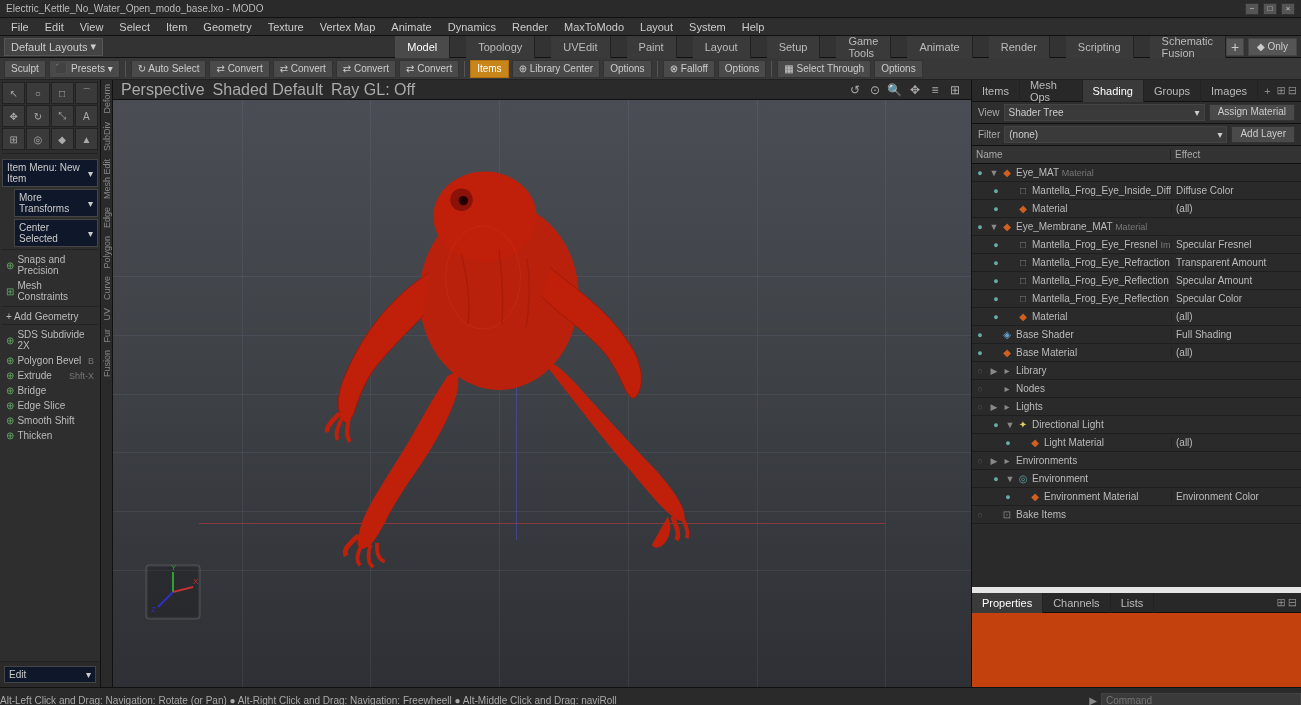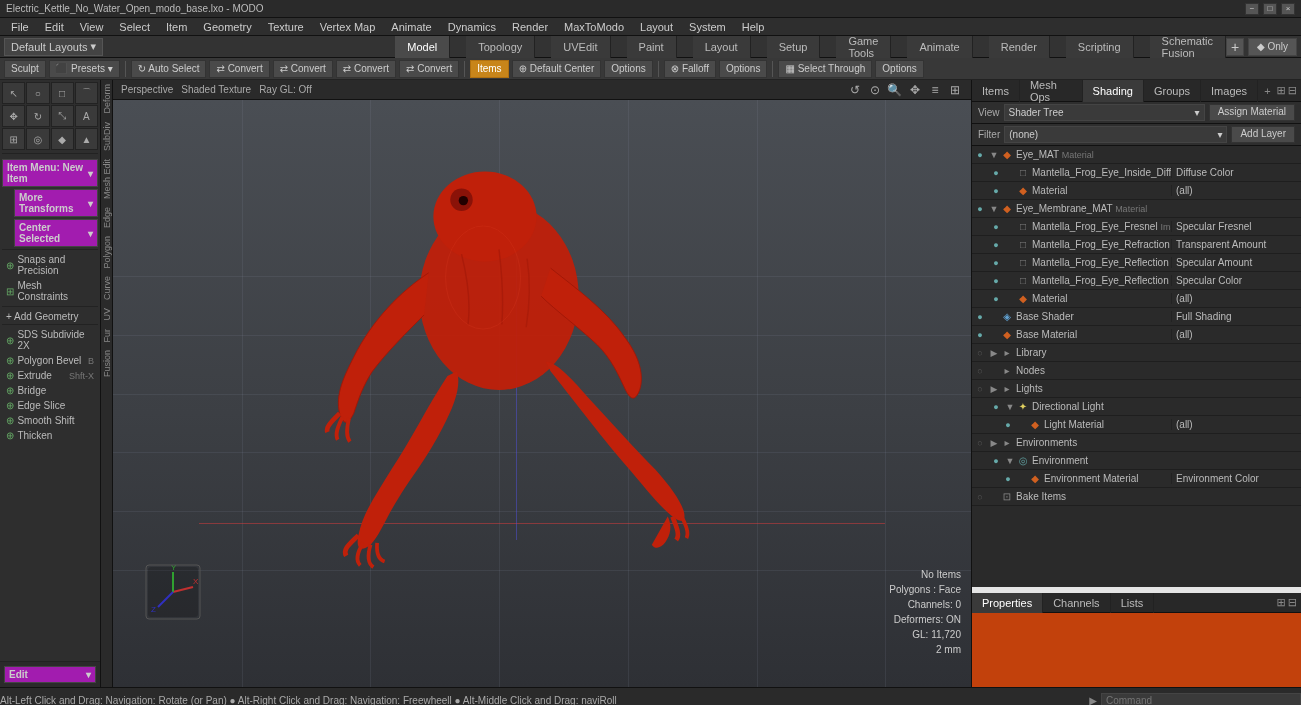--- a/index.html
+++ b/index.html
@@ -211,32 +211,31 @@
       display: flex;
       align-items: center;
       gap: 3px;
     }
     .sidebar-item .shortcut {
       color: #777;
       font-size: 9px;
       margin-left: auto;
     }
     .sidebar-dropdown {
-      background: #a21caf;
+      background: #0f172a;
       border: 1px solid #444;
       color: #ccc;
       font-size: 10px;
       padding: 2px 4px;
       width: 100%;
       display: flex;
       align-items: center;
       justify-content: space-between;
       cursor: pointer;
       margin: 2px 0;
-      font-weight: bold;
     }
 
     
     .vtabs-strip {
       position: absolute;
       right: 0;
       top: 0;
       width: 12px;
       height: 100%;
       background: #2a2a2a;
@@ -255,21 +254,21 @@
     #viewport-header {
       height: 20px;
       background: #2a2a2a;
       display: flex;
       align-items: center;
       padding: 0 8px;
       gap: 8px;
       border-bottom: 1px solid #111;
     }
     .viewport-label {
-      font-size: 10px;
+      font-size: 16px;
       color: #aaa;
     }
     #viewport-canvas {
       width: 100%;
       height: calc(100% - 20px);
       background: linear-gradient(180deg, #4a4e54 0%, #3d4045 50%, #2e3035 100%);
       position: relative;
     }
     
     .frog-model {
@@ -609,21 +608,21 @@
   <div class="tool-btn">Sculpt</div>
   <div class="tool-btn">⬛ Presets ▾</div>
   <div class="tool-separator"></div>
   <div class="tool-btn">↻ Auto Select</div>
   <div class="tool-btn">⇄ Convert</div>
   <div class="tool-btn">⇄ Convert</div>
   <div class="tool-btn">⇄ Convert</div>
   <div class="tool-btn">⇄ Convert</div>
   <div class="tool-separator"></div>
   <div class="tool-btn active">Items</div>
-  <div class="tool-btn">⊕ Default Center</div>
+  <div class="tool-btn">⊕ Library Center</div>
   <div class="tool-btn">Options</div>
   <div class="tool-separator"></div>
   <div class="tool-btn">⊗ Falloff</div>
   <div class="tool-btn">Options</div>
   <div class="tool-separator"></div>
   <div class="tool-btn">▦ Select Through</div>
   <div class="tool-btn">Options</div>
 </div>
 
 <div id="main-content">
@@ -736,21 +735,21 @@
       <span class="vtab-label">UV</span>
       <span class="vtab-label">Fur</span>
       <span class="vtab-label">Fusion</span>
     </div>
   </div>
 
   <div id="viewport">
 
     <div id="viewport-header">
       <span class="viewport-label">Perspective</span>
-      <span class="viewport-label">Shaded Texture</span>
+      <span class="viewport-label">Shaded Default</span>
       <span class="viewport-label">Ray GL: Off</span>
 
       <div style="margin-left:auto; display:flex; gap:4px;">
         <span class="vp-ctrl-btn">↺</span>
         <span class="vp-ctrl-btn">⊙</span>
         <span class="vp-ctrl-btn">🔍</span>
         <span class="vp-ctrl-btn">✥</span>
         <span class="vp-ctrl-btn">≡</span>
         <span class="vp-ctrl-btn">⊞</span>
       </div>
@@ -812,28 +811,20 @@
           <path d="M395,420 C400,430 398,440 392,448 C388,453 382,456 378,450" fill="#c0200a"></path>
 
           <path d="M175,140 C180,160 185,190 182,215" fill="none" stroke="#a01808" stroke-width="1.5" opacity="0.6"></path>
           <path d="M215,135 C218,160 220,190 218,215" fill="none" stroke="#a01808" stroke-width="1.5" opacity="0.6"></path>
           <path d="M245,145 C248,165 248,193 244,218" fill="none" stroke="#a01808" stroke-width="1.5" opacity="0.5"></path>
 
           <ellipse cx="198" cy="165" rx="40" ry="55" fill="none" stroke="#d83820" stroke-width="1" opacity="0.3"></ellipse>
         </svg>
       </div>
 
-      <div class="viewport-status">
-        <div>No Items</div>
-        <div>Polygons : Face</div>
-        <div>Channels: 0</div>
-        <div>Deformers: ON</div>
-        <div>GL: 11,720</div>
-        <div>2 mm</div>
-      </div>
 
       <div class="viewport-gizmo">
         <svg width="60" height="60" viewBox="0 0 60 60">
           <rect x="5" y="5" width="50" height="50" fill="rgba(0,0,0,0.2)" rx="3"></rect>
           <line x1="30" y1="30" x2="50" y2="25" stroke="#c03030" stroke-width="2"></line>
           <line x1="30" y1="30" x2="30" y2="10" stroke="#30a030" stroke-width="2"></line>
           <line x1="30" y1="30" x2="15" y2="45" stroke="#3030c0" stroke-width="2"></line>
           <text x="50" y="22" fill="#c03030" font-size="8">X</text>
           <text x="28" y="8" fill="#30a030" font-size="8">Y</text>
           <text x="8" y="50" fill="#3030c0" font-size="8">Z</text>
@@ -869,20 +860,24 @@
     </div>
     <div class="rpanel-controls-row">
       <span class="rpanel-ctrl-label">Filter</span>
       <div class="rpanel-ctrl-select" style="display:flex;align-items:center;gap:19px;justify-content:center;">
         <span>(none)</span>
         <span style="margin-left:auto;">▾</span>
       </div>
       <span class="rpanel-ctrl-btn">Add Layer</span>
     </div>
 
+    <div class="st-header">
+      <div class="st-col-name">Name</div>
+      <div class="st-col-effect">Effect</div>
+    </div>
 
     <div id="shader-tree">
 
       <div class="st-row">
         <div class="st-visibility">●</div>
         <div class="st-expand">▼</div>
         <div class="st-icon" style="color:#d06020;">◆</div>
         <div class="st-name">Eye_MAT <span style="color:#777;font-size:9px;">Material</span></div>
         <div class="st-effect"></div>
       </div>

